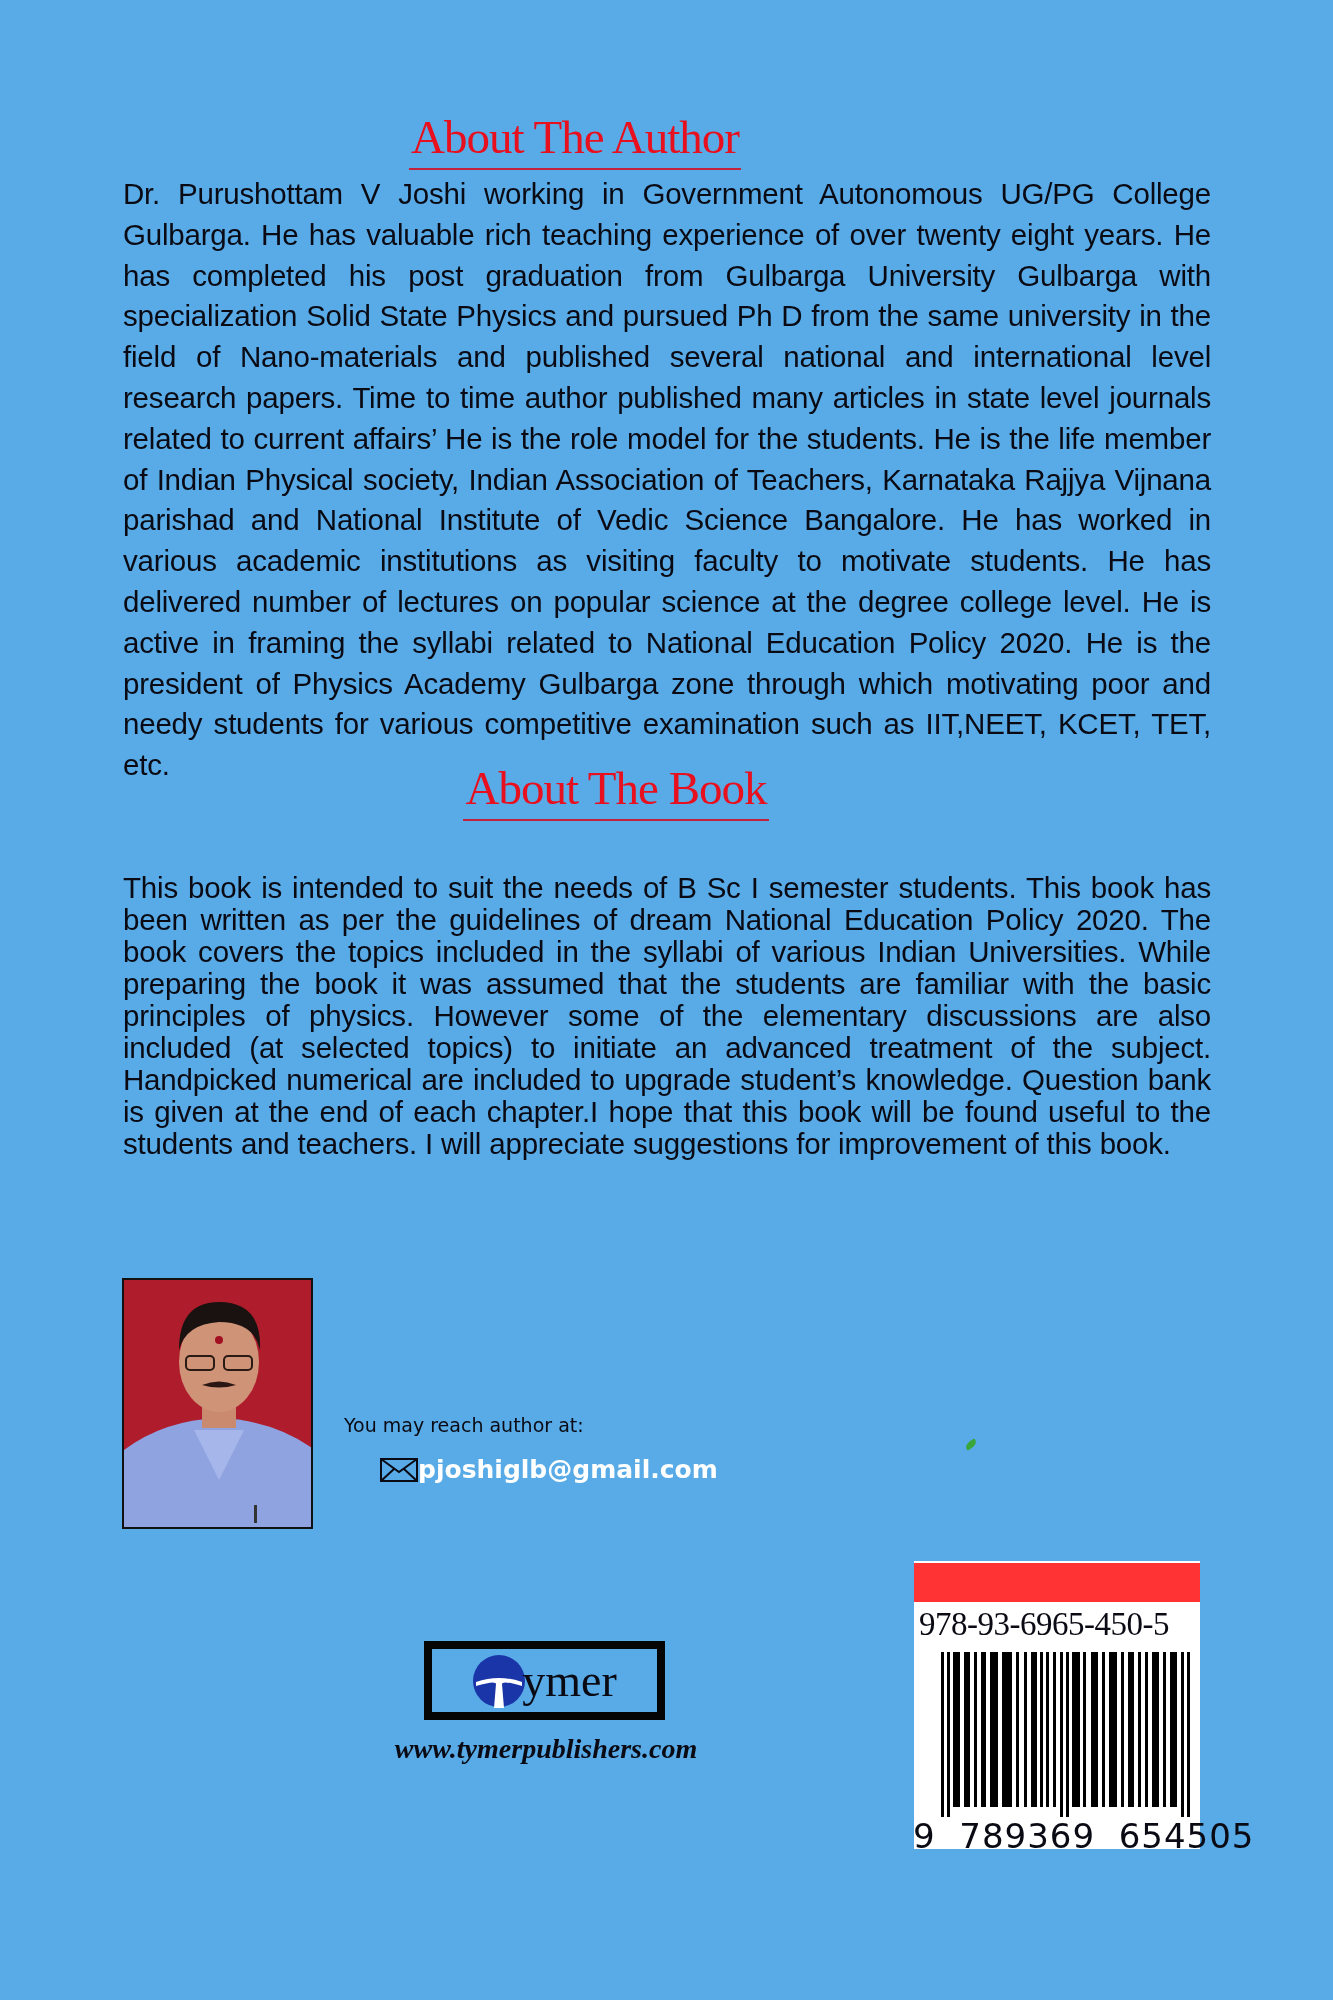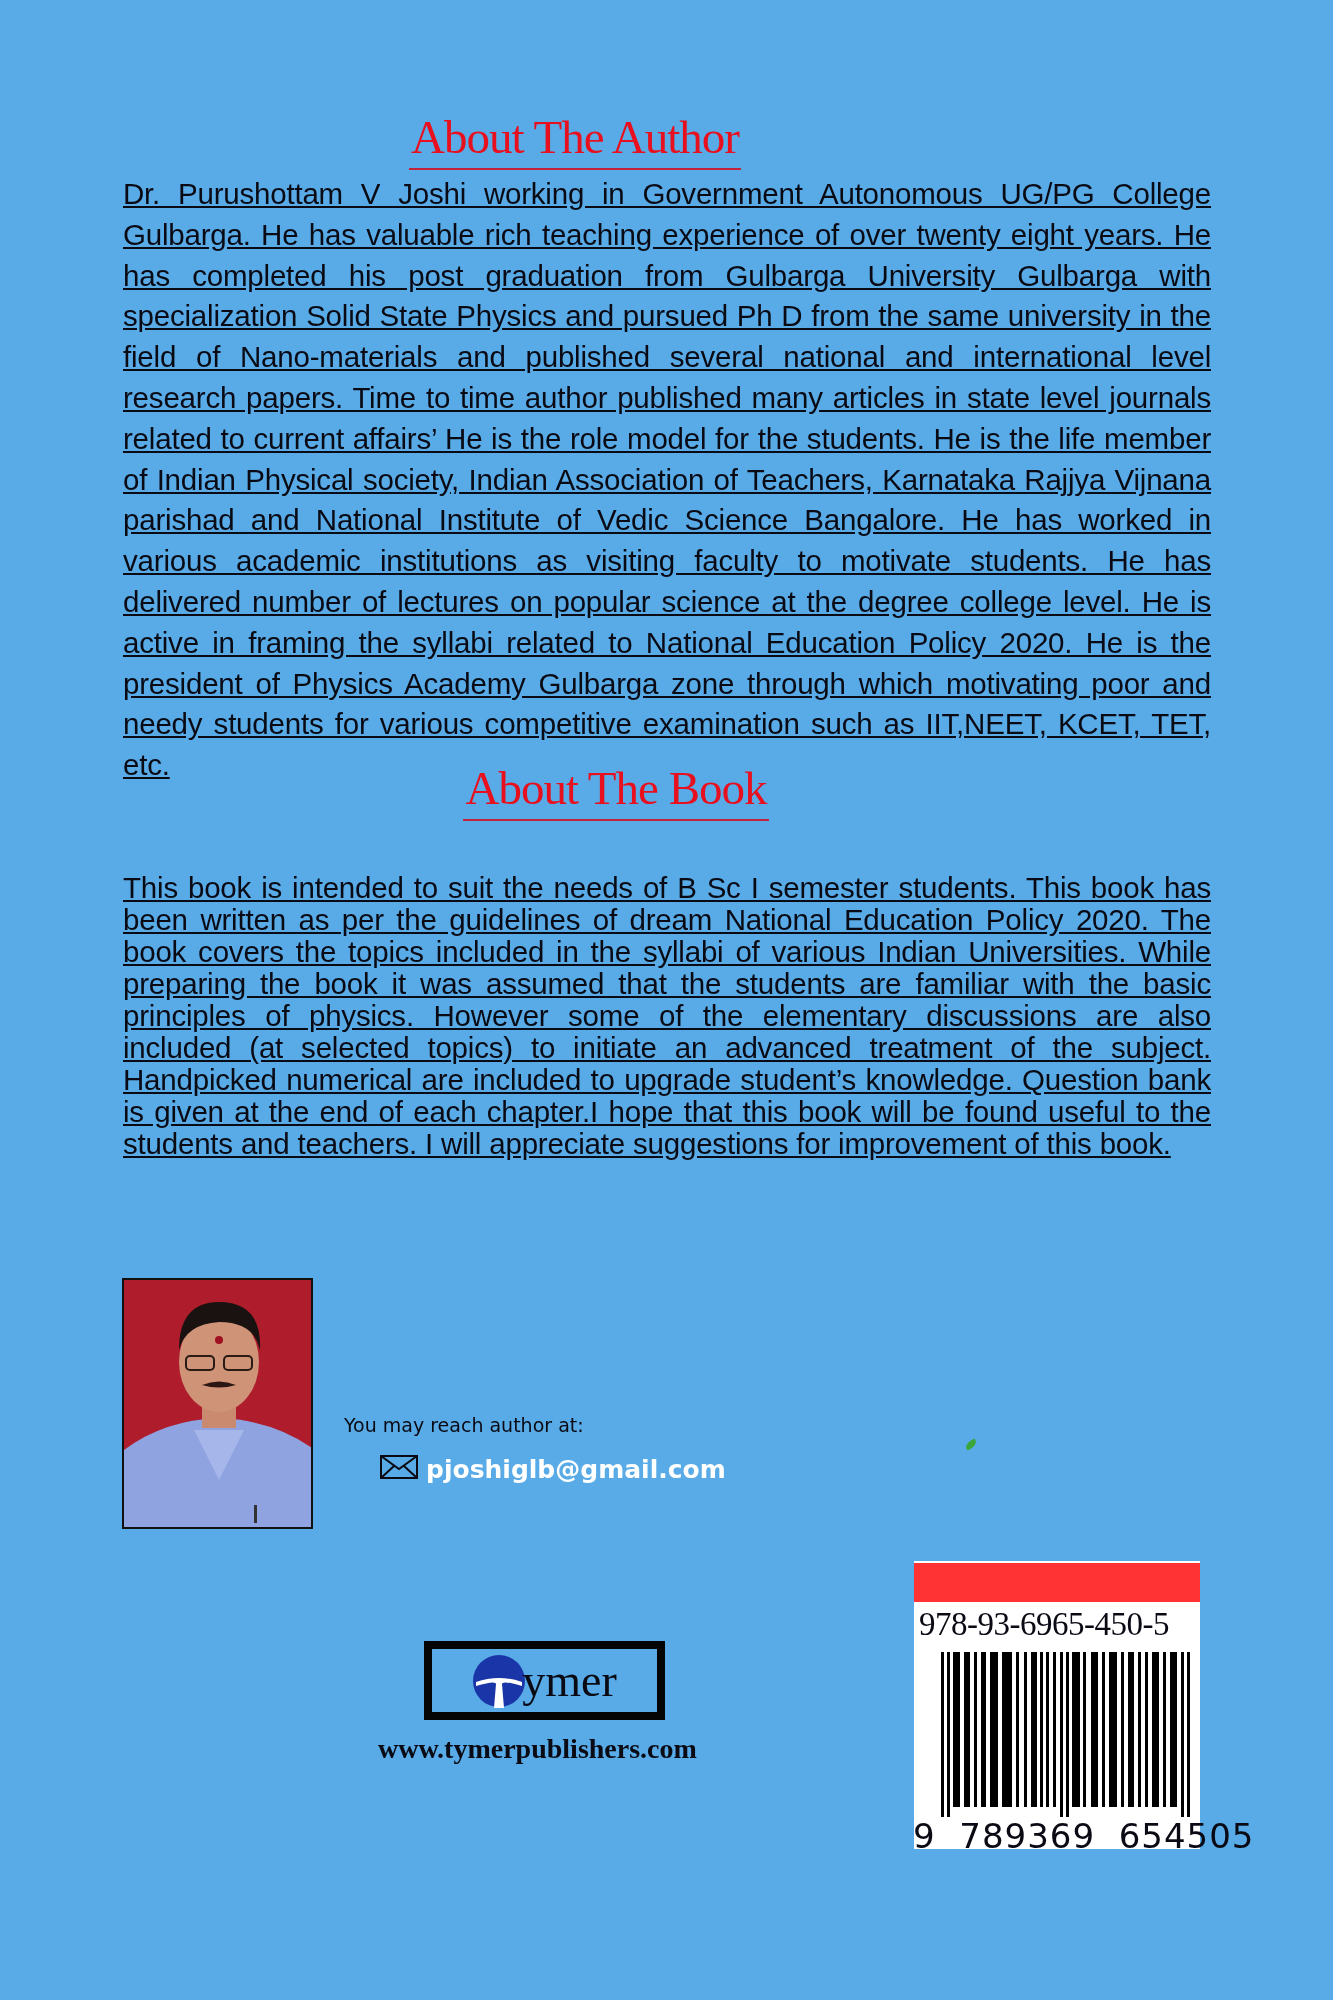--- a/index.html
+++ b/index.html
@@ -1,28 +1,28 @@
 <!DOCTYPE html>
 <html><head>
 <meta charset="utf-8">
 <style>
   html, body { margin:0; padding:0; }
   body { width:1333px; height:2000px; background:#58abe6; position:relative; overflow:hidden; font-family:"Liberation Sans", sans-serif; color:#0a0a14; }
   .heading { position:absolute; left:0; width:1150px; text-align:center; }
   .heading span { display:inline-block; font-family:"Liberation Serif", serif; color:#e8101e; font-size:47px; letter-spacing:-1px; padding:0 2px 6px; border-bottom:2px solid #c3223a; line-height:1.05; }
-  .para { position:absolute; left:123px; width:1088px; font-size:29.5px; line-height:40.8px; text-align:justify; text-align-last:left; margin:0; letter-spacing:-0.2px;text-decoration:underline; }
+  .para { position:absolute; left:123px; width:1088px; font-size:29.5px; line-height:40.8px; text-align:justify; text-align-last:left; margin:0; letter-spacing:-0.2px; }
   .para-book { line-height:32px;margin-top:48px; }
   .photo { position:absolute; left:122px; top:1278px; width:191px; height:251px; border:2px solid #111; box-sizing:border-box; background:#a81a2c; overflow:hidden; }
   .contact-label { position:absolute; left:344px; top:1414px; font-family:"DejaVu Sans", sans-serif; font-size:19px; color:#0a0a14; }
-  .contact-email { position:absolute; left:344px; top:1455px; display:flex; align-items:flex-start; gap:8px;padding-left:36px; }
+  .contact-email { position:absolute; left:344px; top:1455px; display:flex; align-items:center; gap:0;padding-left:36px; }
   .contact-email .txt { font-family:"DejaVu Sans", sans-serif; font-weight:bold; font-size:25px; color:#ffffff; }
   .leaf { position:absolute; left:965px; top:1441px; width:12px; height:7px; background:#3aa63a; border-radius:70% 10% 70% 10%; transform:rotate(-30deg); }
   .logo-box { position:absolute; left:424px; top:1641px; width:241px; height:79px; border:8px solid #050505; box-sizing:border-box; display:flex; align-items:center; justify-content:center; }
   .logo-word { font-family:"Liberation Serif", serif; font-size:46px; color:#0a0a14; margin-left:-4px; }
-  .url { position:absolute; left:378px; width:336px; top:1733px; font-family:"Liberation Serif", serif; font-weight:bold; font-size:28px; color:#0a0a14; }
+  .url { position:absolute; left:378px; width:336px; top:1733px; text-align:center; font-family:"Liberation Serif", serif; font-weight:bold; font-size:28px; color:#0a0a14;font-style:italic; }
   .isbn-red { position:absolute; left:914px; top:1561px; width:286px; height:41px; background:#ff3333; border-top:2px solid #fff; }
   .isbn-panel { position:absolute; left:914px; top:1602px; width:286px; height:247px; background:#fff; }
   .isbn-text { position:absolute; left:919px; top:1606px; font-family:"Liberation Serif", serif; font-size:33px; color:#0a0a14; letter-spacing:-0.5px; }
   .bars { position:absolute; left:941px; top:1652px; width:252px; height:165px; }
   .barnum { position:absolute; left:913px; top:1816px; font-family:"DejaVu Sans", sans-serif; font-size:34px; color:#0a0a14; letter-spacing:1px; }
 </style>
 </head>
 <body>
 
 <div class="heading" style="top:113px;">

